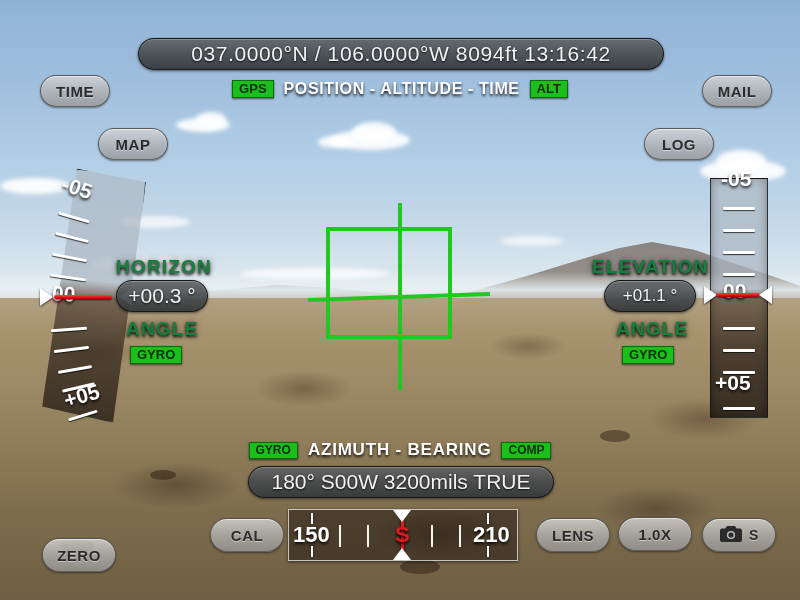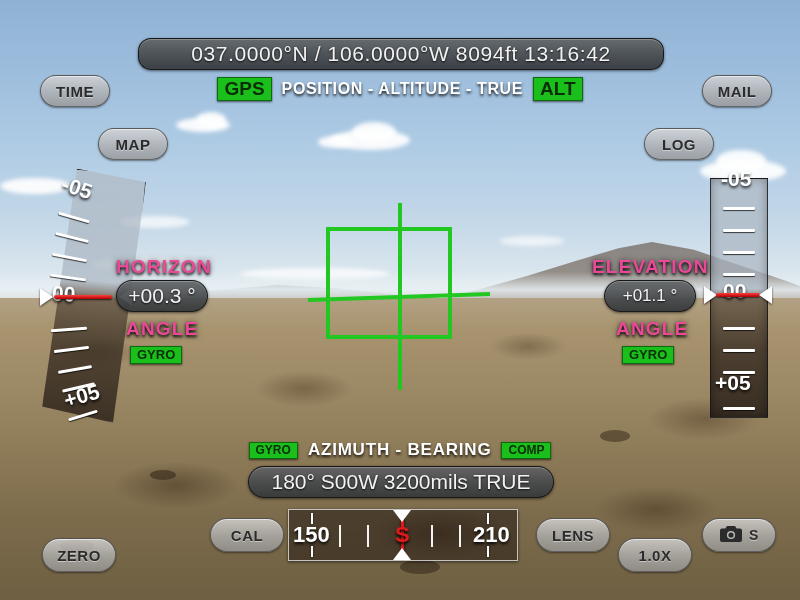--- a/index.html
+++ b/index.html
@@ -74,32 +74,32 @@
   
   .chip{
     display:inline-flex;align-items:center;justify-content:center;
     background:#1bbf1b;color:#0b2d06;font-weight:700;
     border:1px solid rgba(0,0,0,.45);
     box-shadow:0 1px 2px rgba(0,0,0,.6);
     padding:1px 6px 2px;line-height:1;
   }
 
   .hudlabel{
-    position:absolute;color:#ec4899;font-weight:700;letter-spacing:1.2px;
+    position:absolute;color:#15803d;font-weight:700;letter-spacing:1.2px;
     text-shadow:0 2px 3px rgba(0,0,0,.9),0 0 6px rgba(0,0,0,.6);
     white-space:nowrap;user-select:none;
   }
 
   
-  #coord-readout{left:138px;top:38px;width:524px;height:30px;font-size:21px;letter-spacing:.6px;border-radius:13px;}
+  #coord-readout{left:138px;top:38px;width:524px;height:30px;font-size:21px;letter-spacing:.6px;}
   #header-strip{position:absolute;left:0;top:78px;width:800px;height:22px;
     display:flex;align-items:center;justify-content:center;gap:10px;}
   #header-strip .txt{color:#fff;font-weight:700;font-size:16px;letter-spacing:.6px;
     text-shadow:0 2px 3px rgba(0,0,0,.9);}
-  #header-strip .chip{font-size:19px;}
+  #header-strip .chip{font-size:13px;}
 
   #btn-pref{left:40px;top:75px;width:68px;height:30px;}
   #btn-mail{left:702px;top:75px;width:68px;height:30px;}
   #btn-map {left:98px;top:128px;width:68px;height:30px;}
   #btn-log {left:644px;top:128px;width:68px;height:30px;}
 
   
   #horizon-gauge{position:absolute;left:36px;top:170px;width:100px;height:250px;}
   #horizon-gauge .gface{
     position:absolute;inset:0;
@@ -173,21 +173,21 @@
     border-top:12px solid #fff;}
   .ct-tri-b{position:absolute;left:104px;bottom:0;width:0;height:0;
     border-left:9px solid transparent;border-right:9px solid transparent;
     border-bottom:12px solid #fff;}
 
   
   #btn-zero{left:42px;top:518px;width:72px;height:32px;margin-top:20px;}
   #btn-ab  {left:126px;top:518px;width:72px;height:32px;}
   #btn-cal {left:210px;top:518px;width:72px;height:32px;}
   #btn-lens{left:536px;top:518px;width:72px;height:32px;}
-  #btn-zoom{left:618px;top:538px;width:72px;height:32px;}
+  #btn-zoom{left:618px;top:517px;width:72px;height:32px;}
   #btn-camera{left:702px;top:518px;width:72px;height:32px;gap:6px;}
   #btn-camera .cam-ico{display:inline-block;}
   #btn-camera .cam-lbl{font-size:14px;font-weight:700;}
 </style>
 </head>
 <body>
 
 <div id="app">
 
   <div class="bg">
@@ -214,21 +214,21 @@
     <div class="speck" style="left:150px;top:470px;width:26px;height:10px;background:rgba(55,42,26,.6);"></div>
     <div class="speck" style="left:600px;top:430px;width:30px;height:12px;background:rgba(58,44,28,.55);"></div>
     <div class="speck" style="left:400px;top:560px;width:40px;height:14px;background:rgba(50,38,24,.55);"></div>
     <div class="speck" style="left:60px;top:540px;width:34px;height:12px;background:rgba(52,40,25,.5);"></div>
   </div>
 
   <div class="readout" id="coord-readout">037.0000°N / 106.0000°W   8094ft   13:16:42</div>
 
   <div id="header-strip">
     <span class="chip">GPS</span>
-    <span class="txt">POSITION - ALTITUDE - TRUE</span>
+    <span class="txt">POSITION - ALTITUDE - TIME</span>
     <span class="chip">ALT</span>
   </div>
 
   <div class="btn" id="btn-pref">TIME</div>
   <div class="btn" id="btn-map">MAP</div>
   <div class="btn" id="btn-mail">MAIL</div>
   <div class="btn" id="btn-log">LOG</div>
 
   <div id="horizon-gauge">
     <div class="gface"></div>

